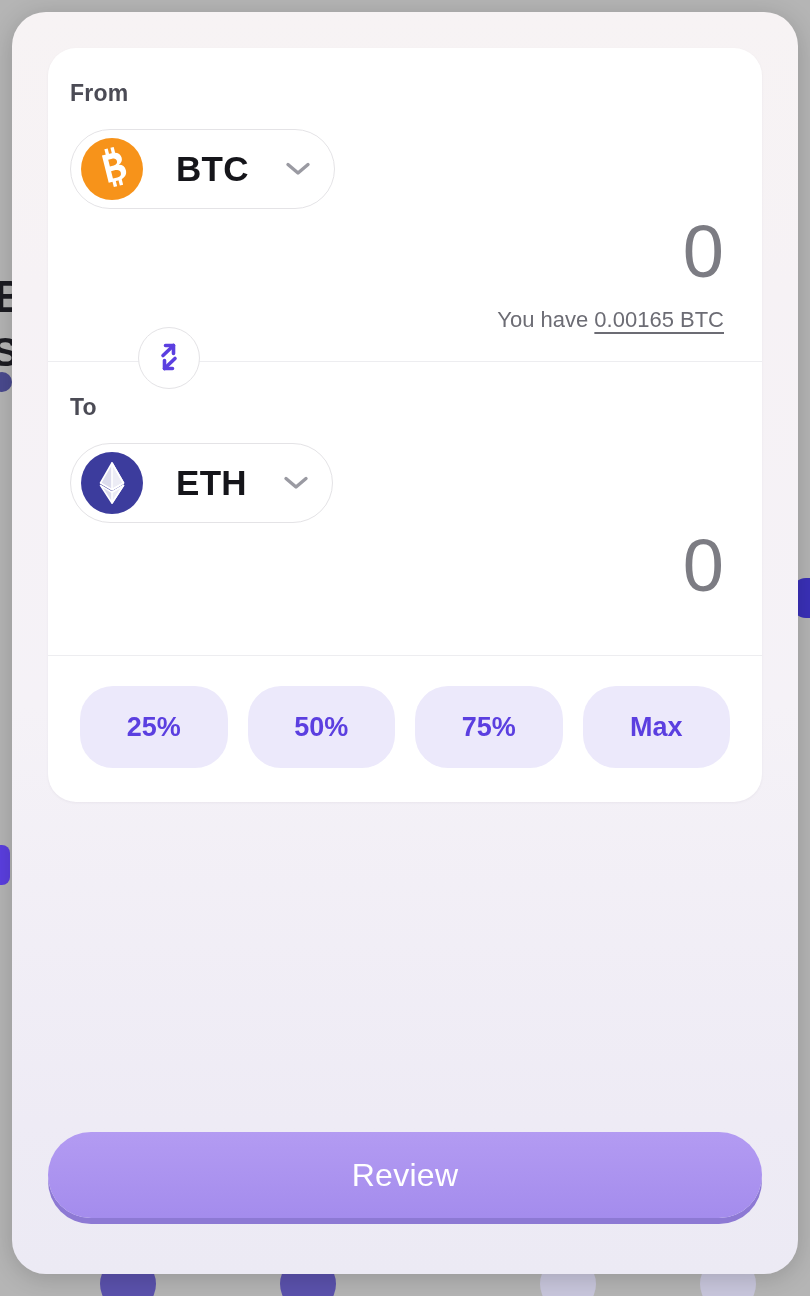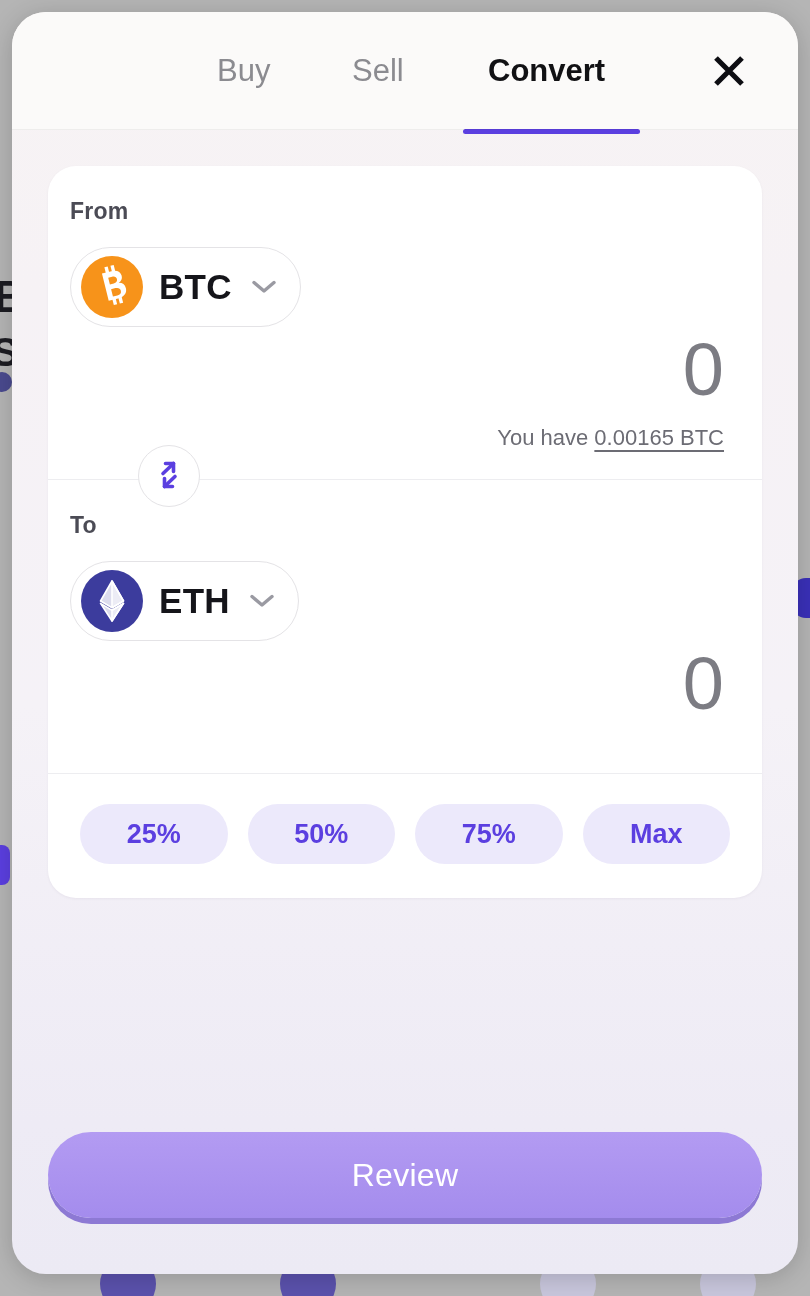--- a/index.html
+++ b/index.html
@@ -164,21 +164,21 @@
   }
 
   .asset-row {
     position: relative;
     padding: 32px 34px 0 22px;
   }
 
   .asset-selector {
     display: inline-flex;
     align-items: center;
-    gap: 16px;
+    gap: 33px;
     margin-top: 22px;
     padding: 8px 22px 8px 10px;
     border: 1.5px solid #e4e3e6;
     border-radius: 46px;
     background: #fff;
     cursor: pointer;
     font-family: "Liberation Sans", sans-serif;
   }
   .coin-icon {
     width: 62px; height: 62px;
@@ -250,21 +250,21 @@
   #from-section { padding-bottom: 28px; }
   #to-section   { padding-bottom: 52px; }
 
   #percent-row {
     display: flex;
     gap: 20px;
     padding: 30px 32px 34px 32px;
   }
   .percent-button {
     flex: 1 1 0;
-    height: 60px;
+    height: 82px;
     border: none;
     border-radius: 33px;
     background: #ece9fb;
     color: #5b3fe0;
     font-size: 27px;
     font-weight: 700;
     cursor: pointer;
     font-family: "Liberation Sans", sans-serif;
   }
 
@@ -302,34 +302,20 @@
   <div id="bg-right-shape"></div>
   <div id="bg-left-bar"></div>
   <div class="bg-nav-dot" id="bg-nav-dot-1"></div>
   <div class="bg-nav-dot" id="bg-nav-dot-2"></div>
   <div class="bg-nav-dot" id="bg-nav-dot-3"></div>
   <div class="bg-nav-dot" id="bg-nav-dot-4"></div>
 </div>
 
 <div id="sheet">
 
-  <div id="tabbar">
-    <button class="tab" id="tab-buy">Buy</button>
-    <button class="tab" id="tab-sell">Sell</button>
-    <button class="tab" id="tab-convert">Convert</button>
-    <div id="tab-underline"></div>
-
-    <button id="close-button">
-      <span>
-        <svg width="38" height="38" viewBox="0 0 38 38" aria-hidden="true">
-          <path d="M6 6 L32 32 M32 6 L6 32" stroke="#0d0d12" stroke-width="5.2" stroke-linecap="butt"></path>
-        </svg>
-      </span>
-    </button>
-  </div>
 
   <div id="sheet-body">
 
     <div id="convert-card">
 
       <div id="from-section">
         <div class="asset-row">
           <div class="field-label">From</div>
 
           <div class="asset-selector" id="from-asset-selector">

